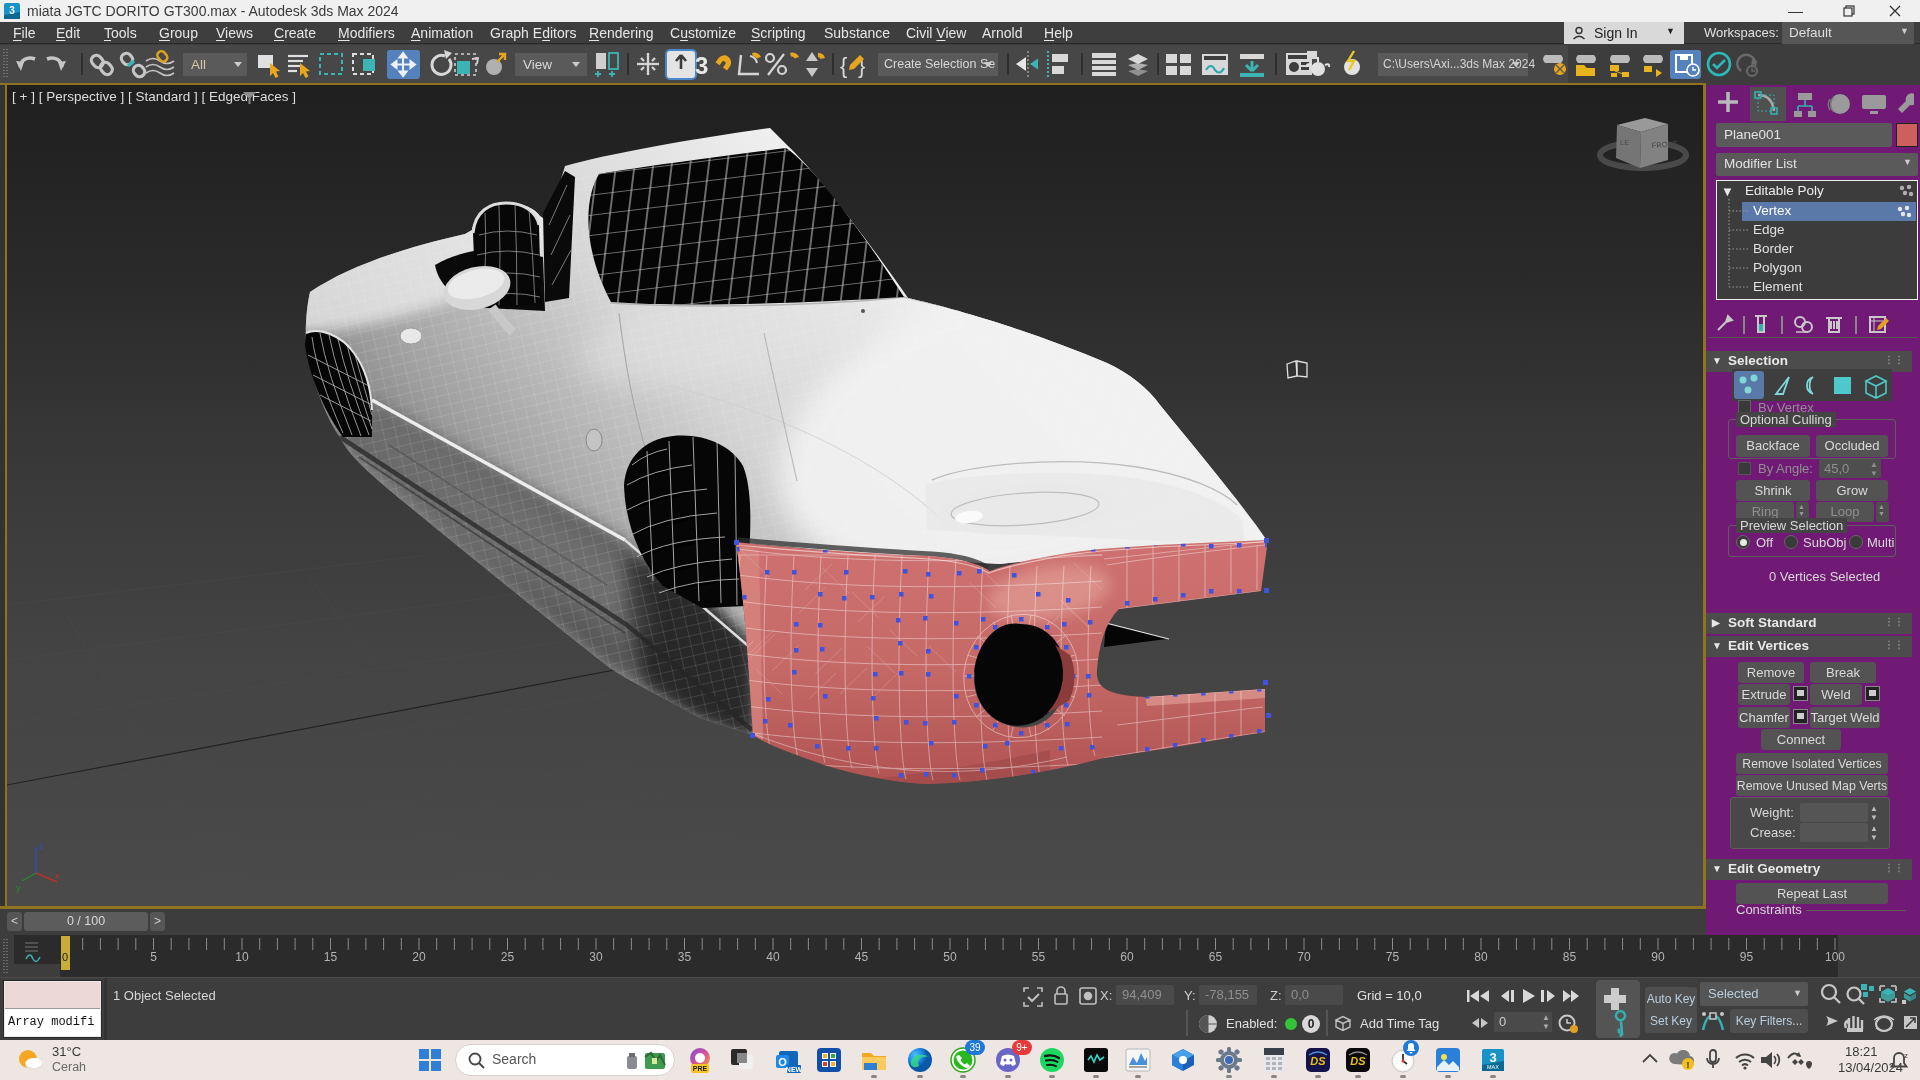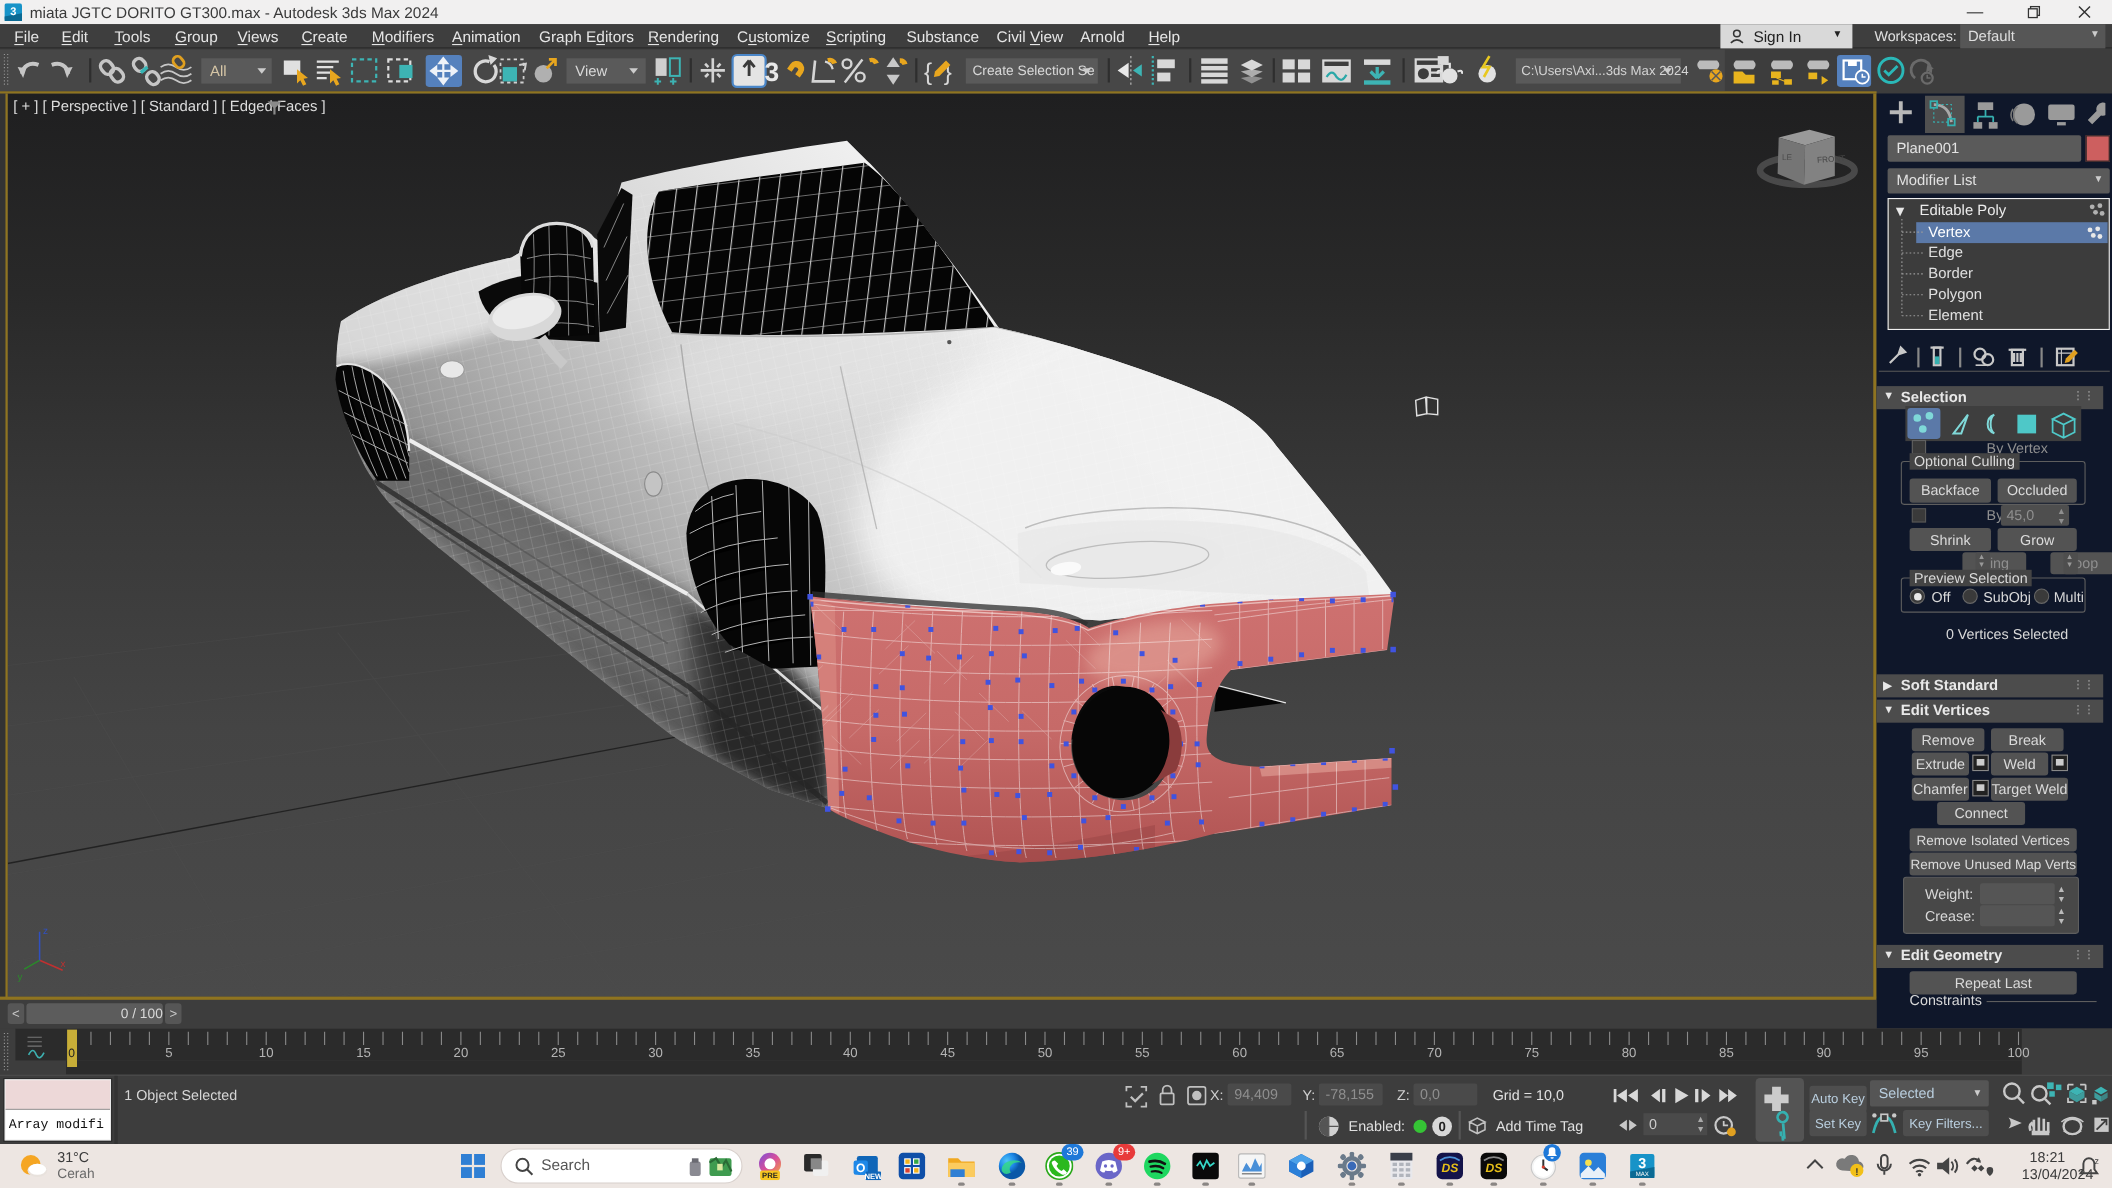--- a/index.html
+++ b/index.html
@@ -20,27 +20,27 @@
 #goldtop { left:0; top:83px; width:1706px; height:2px; background:#8f7420; }
 
 #vpborderL { left:5px; top:85px; width:2px; height:822px; background:#8f7420; }
 #vpborderR { left:1703px; top:85px; width:3px; height:822px; background:#8f7420; }
 #vpborderB { left:0px; top:906px; width:1706px; height:3px; background:#8f7420; }
 #vpedgeL { left:0; top:85px; width:5px; height:824px; background:#333333; }
 #viewport { left:7px; top:85px; width:1696px; height:821px;
   background:linear-gradient(#1f1f20 0%, #292929 22%, #383838 45%, #444444 70%, #4a4a4a 100%); }
 #vplabel { position:absolute; left:5px; top:4px; color:#dcdcdc; font-size:13.5px; }
 
-#cpanel { left:1706px; top:85px; width:214px; height:850px; background:#0f172a; color:#e2e2e2; font-size:13px;padding-left:16px;}
+#cpanel { left:1706px; top:85px; width:214px; height:850px; background:#701a75; color:#e2e2e2; font-size:13px;padding-left:16px;}
 .fld { position:absolute; background:#5a5a5a; border-radius:2px; }
 .btn { position:absolute; background:#535353; border-radius:3px; color:#dadada;
   text-align:center; font-size:13px; white-space:nowrap; overflow:hidden; }
 .gbx { position:absolute; border:1px solid #5e5e5e; border-radius:3px; }
 .glbl { position:absolute; color:#d8d8d8; font-size:13px; }
-.grey { color:#8f8f8f;margin-left:48px; }
+.grey { color:#8f8f8f; }
 .rollh { position:absolute; left:0px; width:206px; height:21px; background:#4c4c4c;
   font-weight:bold; color:#e8e8e8; font-size:13.5px; }
 
 #tslider { left:0; top:909px; width:1706px; height:26px; background:#3d3d3d; }
 #trackbar { left:0; top:935px; width:1920px; height:42px; background:#3d3d3d; }
 #statusbar { left:0; top:977px; width:1920px; height:63px; background:#3d3d3d;
   border-top:1px solid #4c4c4c; color:#d6d6d6; font-size:13px; }
 
 #taskbar { left:0; top:0; width:1920px; height:1080px; }
 .tbico { position:absolute; top:1047px; width:26px; height:26px; }
@@ -860,21 +860,21 @@
         <span style="position:absolute;left:6px;top:4px;font-size:10px">▼</span>
         <span style="position:absolute;left:22px;top:2px">Edit Geometry</span>
         <span style="position:absolute;right:8px;top:3px;color:#8a8a8a;font-size:10px">⋮⋮</span>
       </div>
 <div class="btn" style="left:30px;top:798px;width:152px;height:21px;line-height:21px">Repeat Last</div>
 <span class="glbl" style="left:30px;top:817px">Constraints</span>
 <div class="abs" style="left:100px;top:825px;width:100px;border-top:1px solid #5e5e5e"></div>
 </div>
 <div class="abs" id="tslider">
   <div class="abs" style="left:7px;top:3px;width:15px;height:19px;background:#565656;border-radius:3px;color:#ccc;text-align:center;font-size:12px;line-height:18px">&lt;</div>
-  <div class="abs" style="left:24px;top:3px;width:124px;height:19px;background:#5c5c5c;border-radius:3px;color:#d8d8d8;text-align:right;font-size:12.5px;line-height:19px">0 / 100</div>
+  <div class="abs" style="left:24px;top:3px;width:124px;height:19px;background:#5c5c5c;border-radius:3px;color:#d8d8d8;text-align:center;font-size:12.5px;line-height:19px">0 / 100</div>
   <div class="abs" style="left:150px;top:3px;width:15px;height:19px;background:#565656;border-radius:3px;color:#ccc;text-align:center;font-size:12px;line-height:18px">&gt;</div>
 </div>
 <div class="abs" id="trackbar">
   <svg width="1920" height="42" style="position:absolute;left:0;top:0">
     <rect x="14" y="0" width="1824" height="29" fill="#2b2b2b"></rect>
     <rect x="60" y="29" width="1778" height="13" fill="#2b2b2b"></rect>
     <g stroke="#9a9a9a" stroke-width="1" stroke-dasharray="1 2">
       <line x1="4" y1="4" x2="4" y2="38"></line>
           <line x1="7" y1="4" x2="7" y2="38"></line>
     </g>

